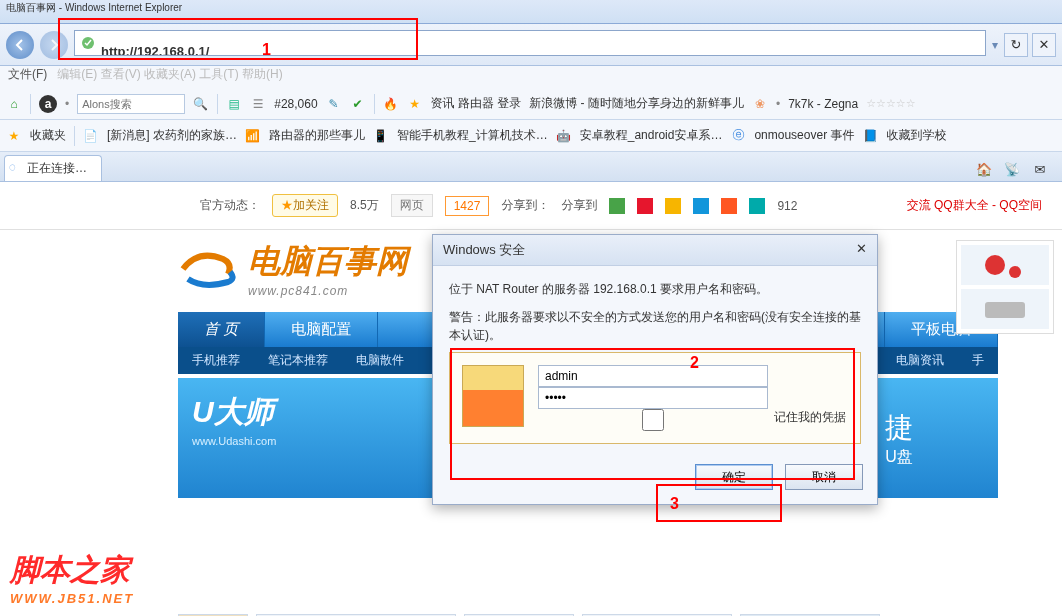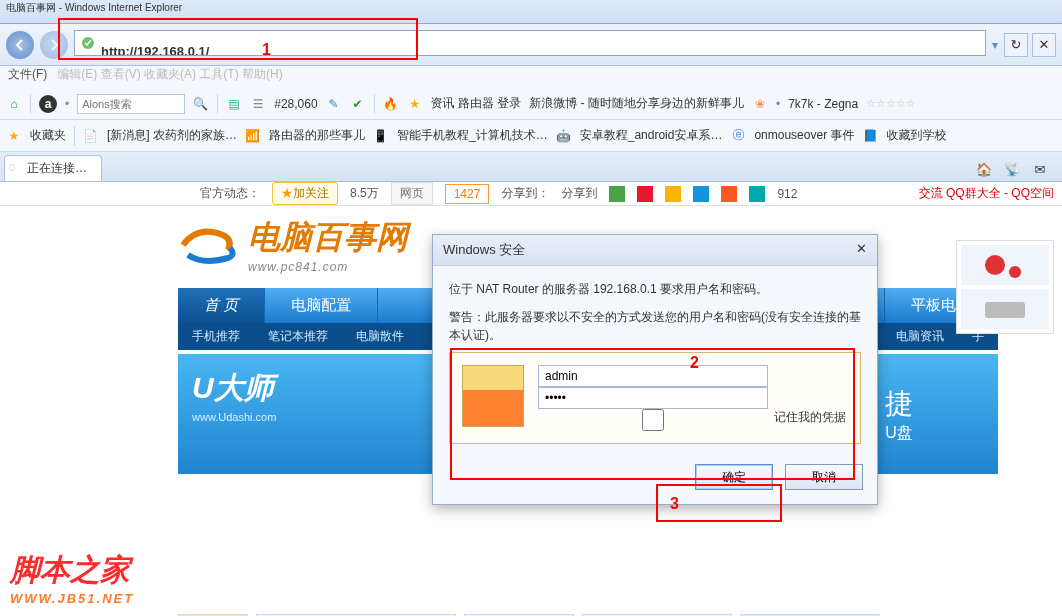--- a/index.html
+++ b/index.html
@@ -15,21 +15,21 @@
 .menu-bar { height: 22px; padding: 0 8px; color: #555; font-size: 12px; background: #f4f7fc; display: flex; align-items: flex-start; gap: 10px; }
 .toolbar-row { height: 32px; background: #f4f7fc; border-bottom: 1px solid #c8d7eb; display: flex; align-items: center; padding: 0 6px; gap: 8px; font-size: 12px; color: #333; overflow: hidden; }
 .tool-sep { width: 1px; height: 20px; background: #c8d7eb; }
 .tool-ic { width: 16px; height: 16px; display: inline-flex; align-items: center; justify-content: center; }
 .search-box { width: 108px; height: 20px; border: 1px solid #b7c9e1; background: #fff; padding: 0 4px; font-size: 11px; }
 .tab-bar { height: 30px; background: linear-gradient(#e6eef9, #d4e1f2); border-bottom: 1px solid #a9c0e0; display: flex; align-items: flex-end; padding: 0 4px; }
 .tab { background: #fff; border: 1px solid #a9c0e0; border-bottom: none; border-radius: 4px 4px 0 0; padding: 4px 14px 4px 22px; font-size: 12px; color: #333; position: relative; }
 .tab-ic { position: absolute; left: 4px; top: 4px; color: #4a90e2; }
 .tab-tools { margin-left: auto; display: flex; gap: 4px; padding-right: 6px; }
 .content { position: relative; height: 476px; background: #fff; overflow: hidden; }
-.sub-toolbar { height: 24px; display: flex; align-items: center; padding: 0 8px 0 200px; gap: 12px; font-size: 12px; color: #555; border-bottom: 1px solid #e0e0e0; }
+.sub-toolbar { height: 48px; display: flex; align-items: center; padding: 0 20px 0 200px; gap: 12px; font-size: 12px; color: #555; border-bottom: 1px solid #e0e0e0; }
 .star-btn { border: 1px solid #f0c040; background: #fffbe6; padding: 2px 8px; border-radius: 3px; color: #b07000; }
 .tabchip { padding: 2px 8px; border: 1px solid #ddd; background: #f7f7f7; color: #777; }
 .tabchip.active { border-color: #ff9933; color: #ff7700; background: #fff; }
 .ic16 { width: 16px; height: 16px; display: inline-block; vertical-align: middle; }
 .right-link { margin-left: auto; color: #d00; }
 .page { position: relative; padding: 10px 0; }
 .logo-area { display: flex; align-items: center; gap: 10px; padding-left: 178px; }
 .logo-ic { width: 60px; height: 50px; }
 .logo-text { font-size: 32px; font-weight: bold; color: #e37b00; font-style: italic; }
 .logo-sub { font-size: 12px; color: #888; font-style: italic; letter-spacing: 1px; }

